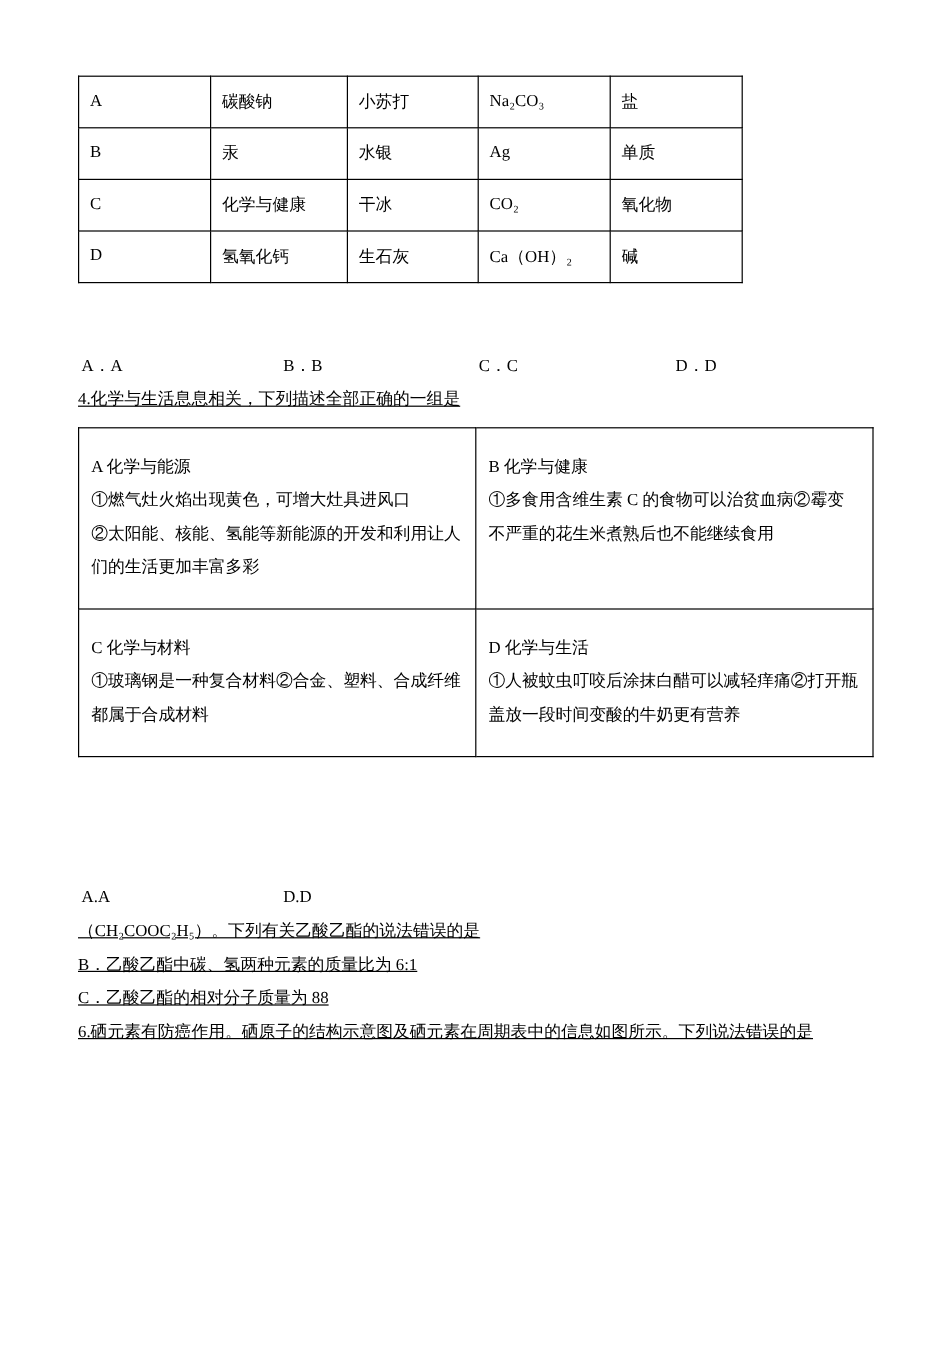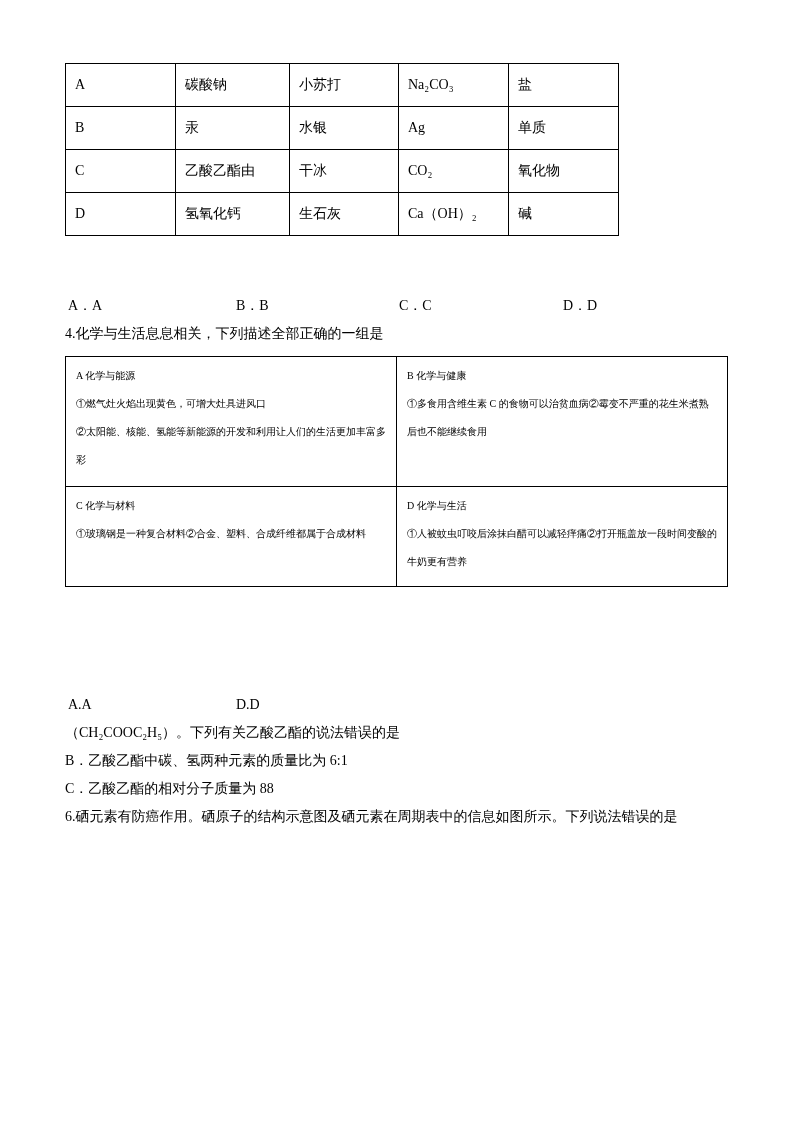--- a/index.html
+++ b/index.html
@@ -28,41 +28,42 @@
     height: 43px;
     padding: 0 9px;
     vertical-align: middle;
     font-size: 14px;
   }
   
   .t2 { margin-top: 8px; width: 662px; table-layout: fixed; }
   .t2 td {
     border: 1px solid #000;
     vertical-align: top;
-    padding: 5px 10px;
+    padding: 19px 10px;
     line-height: 28px;
-    font-size: 10px;
+    font-size: 14px;
   }
   .t2 tr.r1 td { height: 130px; }
   .t2 tr.r2 td { height: 100px; }
   
   .options-row {
     display: grid;
     grid-template-columns: 168px 163px 164px 1fr;
     height: 28px;
     line-height: 28px;
     padding-left: 3px;
   }
   .options1 { margin-top: 56px; }
   .options2 { margin-top: 104px; }
   
   .line {
     height: 28px;
     line-height: 28px;
     white-space: nowrap;
+    text-decoration: underline;
   }
 </style>
 </head>
 <body>
 
 <div class="page">
   <div class="content">
 
     <table class="t1">
       <colgroup>
@@ -82,21 +83,21 @@
       </tr>
       <tr>
         <td>B</td>
         <td>汞</td>
         <td>水银</td>
         <td>Ag</td>
         <td>单质</td>
       </tr>
       <tr>
         <td>C</td>
-        <td>乙酸乙酯由</td>
+        <td>化学与健康</td>
         <td>干冰</td>
         <td>CO₂</td>
         <td>氧化物</td>
       </tr>
       <tr>
         <td>D</td>
         <td>氢氧化钙</td>
         <td>生石灰</td>
         <td>Ca（OH）₂</td>
         <td>碱</td>

